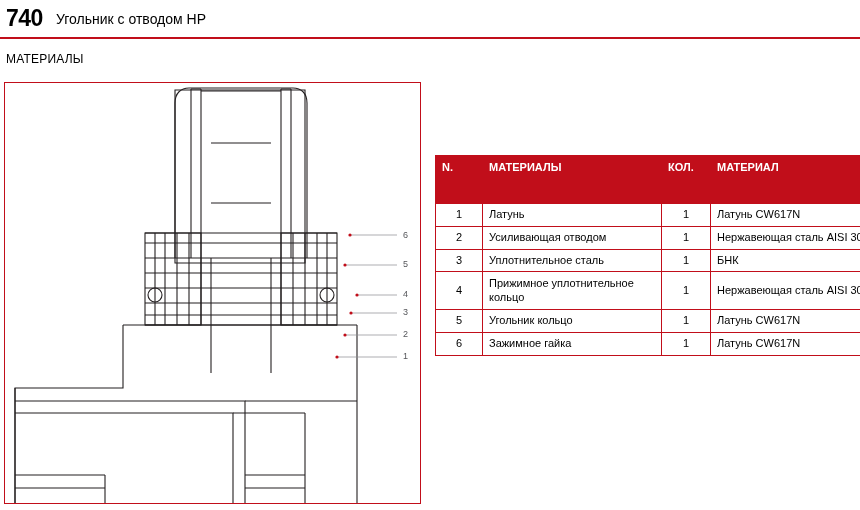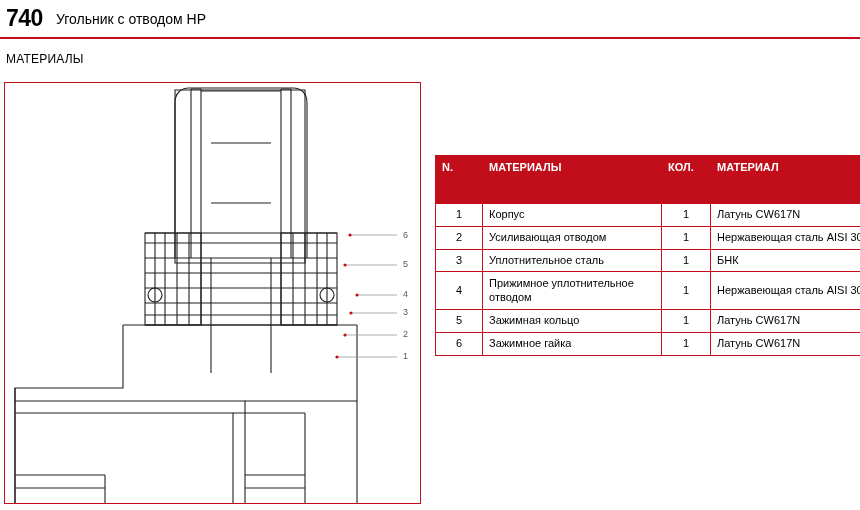--- a/index.html
+++ b/index.html
@@ -230,45 +230,45 @@
     <tr>
       <th class="col-n">N.</th>
       <th class="col-desc">МАТЕРИАЛЫ</th>
       <th class="col-qty">КОЛ.</th>
       <th class="col-mat">МАТЕРИАЛ</th>
     </tr>
   </thead>
   <tbody>
     <tr>
       <td class="c-n">1</td>
-      <td>Корпус</td>
+      <td>Латунь</td>
       <td class="c-qty">1</td>
       <td>Латунь CW617N</td>
     </tr>
     <tr>
       <td class="c-n">2</td>
       <td>Усиливающая отводом</td>
       <td class="c-qty">1</td>
       <td>Нержавеющая сталь AISI 304</td>
     </tr>
     <tr>
       <td class="c-n">3</td>
       <td>Уплотнительное сталь</td>
       <td class="c-qty">1</td>
       <td>БНК</td>
     </tr>
     <tr class="tall">
       <td class="c-n">4</td>
-      <td>Прижимное уплотнительное отводом</td>
+      <td>Прижимное уплотнительное кольцо</td>
       <td class="c-qty">1</td>
       <td>Нержавеющая сталь AISI 304</td>
     </tr>
     <tr>
       <td class="c-n">5</td>
-      <td>Зажимная кольцо</td>
+      <td>Угольник кольцо</td>
       <td class="c-qty">1</td>
       <td>Латунь CW617N</td>
     </tr>
     <tr>
       <td class="c-n">6</td>
       <td>Зажимное гайка</td>
       <td class="c-qty">1</td>
       <td>Латунь CW617N</td>
     </tr>
   </tbody>

